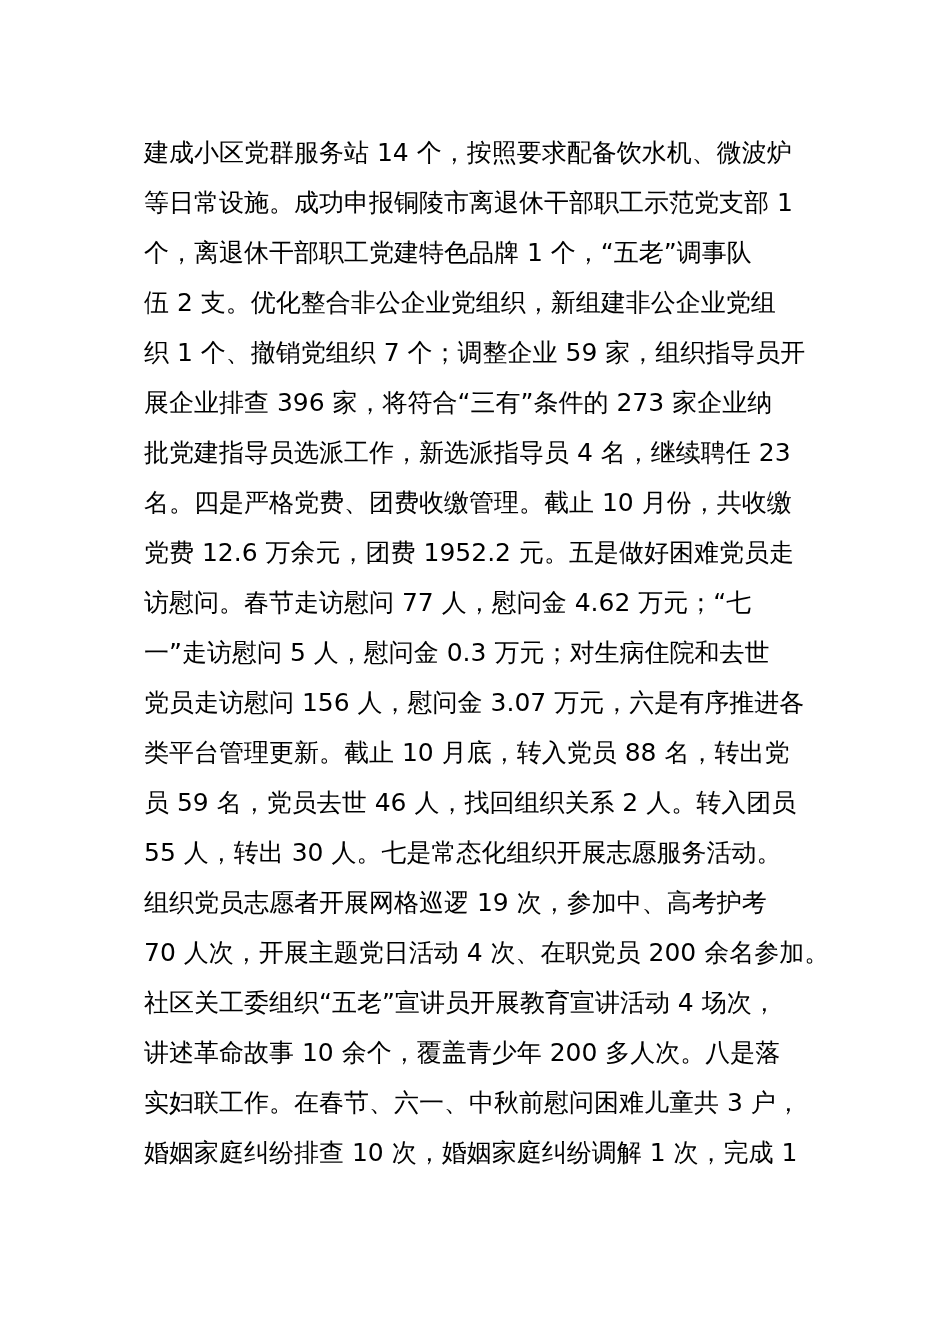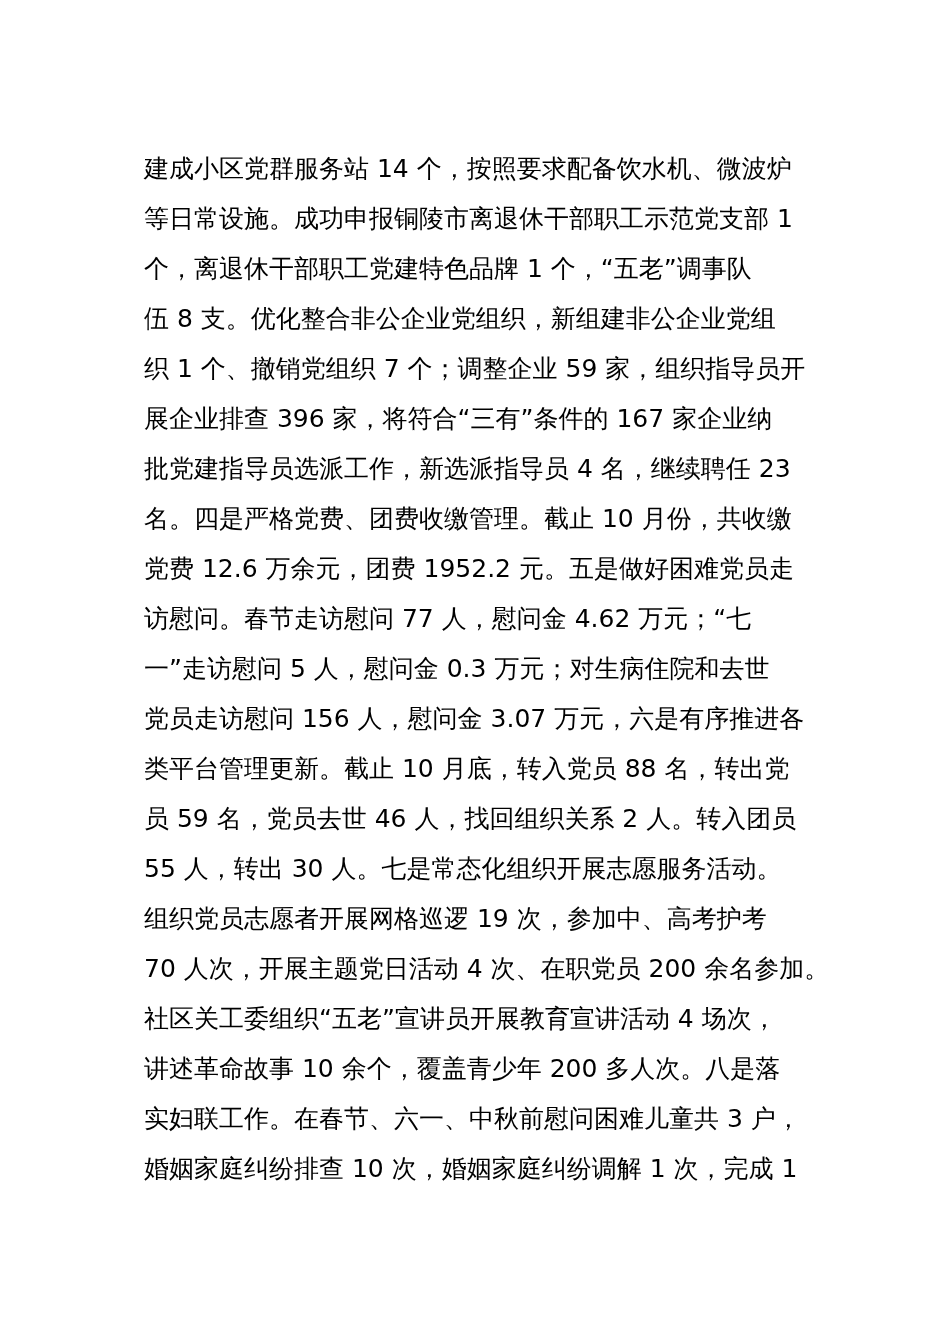--- a/index.html
+++ b/index.html
@@ -19,43 +19,43 @@
       position: absolute;
       left: 0;
       top: 0;
       width: 950px;
       height: 1344px;
       background: #ffffff;
     }
     .body-text {
       position: absolute;
       left: 144px;
-      top: 144px;
+      top: 128px;
       width: 700px;
     }
     .line {
       display: block;
       height: 50px;
       line-height: 50px;
       font-size: 25px;
       white-space: nowrap;
       letter-spacing: 0px;
     }
   </style>
 </head>
 <body>
 
 <div class="page">
   <div class="body-text">
     <span class="line">建成小区党群服务站 14 个，按照要求配备饮水机、微波炉</span>
     <span class="line">等日常设施。成功申报铜陵市离退休干部职工示范党支部 1</span>
     <span class="line">个，离退休干部职工党建特色品牌 1 个，“五老”调事队</span>
-    <span class="line">伍 8 支。优化整合非公企业党组织，新组建非公企业党组</span>
+    <span class="line">伍 2 支。优化整合非公企业党组织，新组建非公企业党组</span>
     <span class="line">织 1 个、撤销党组织 7 个；调整企业 59 家，组织指导员开</span>
-    <span class="line">展企业排查 396 家，将符合“三有”条件的 167 家企业纳</span>
+    <span class="line">展企业排查 396 家，将符合“三有”条件的 273 家企业纳</span>
     <span class="line">批党建指导员选派工作，新选派指导员 4 名，继续聘任 23</span>
     <span class="line">名。四是严格党费、团费收缴管理。截止 10 月份，共收缴</span>
     <span class="line">党费 12.6 万余元，团费 1952.2 元。五是做好困难党员走</span>
     <span class="line">访慰问。春节走访慰问 77 人，慰问金 4.62 万元；“七</span>
     <span class="line">一”走访慰问 5 人，慰问金 0.3 万元；对生病住院和去世</span>
     <span class="line">党员走访慰问 156 人，慰问金 3.07 万元，六是有序推进各</span>
     <span class="line">类平台管理更新。截止 10 月底，转入党员 88 名，转出党</span>
     <span class="line">员 59 名，党员去世 46 人，找回组织关系 2 人。转入团员</span>
     <span class="line">55 人，转出 30 人。七是常态化组织开展志愿服务活动。</span>
     <span class="line">组织党员志愿者开展网格巡逻 19 次，参加中、高考护考</span>

